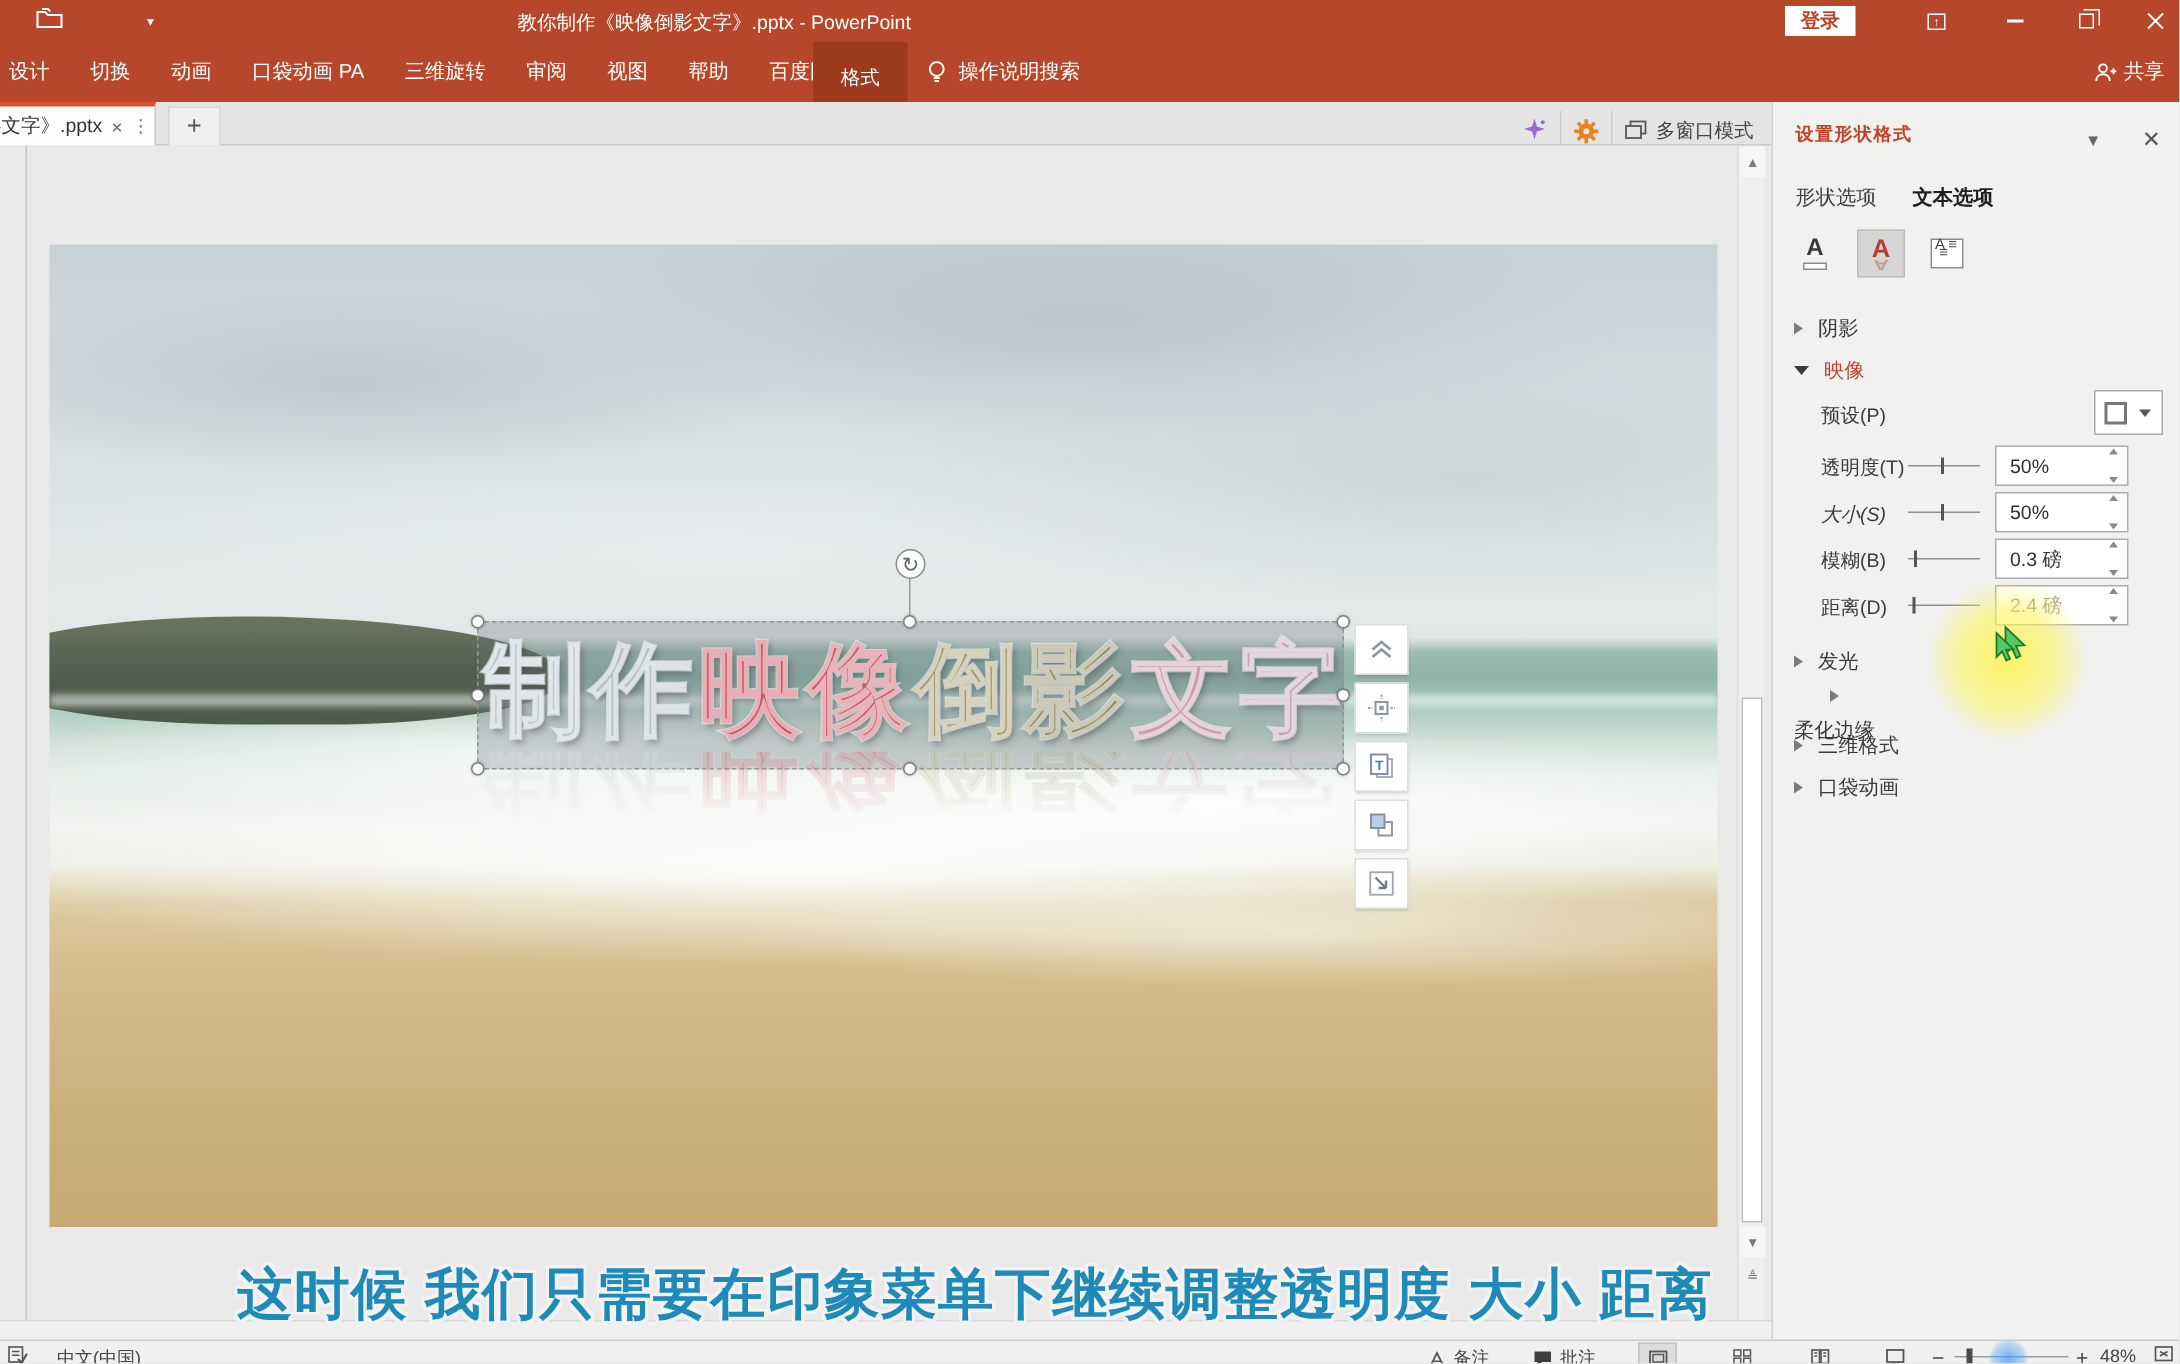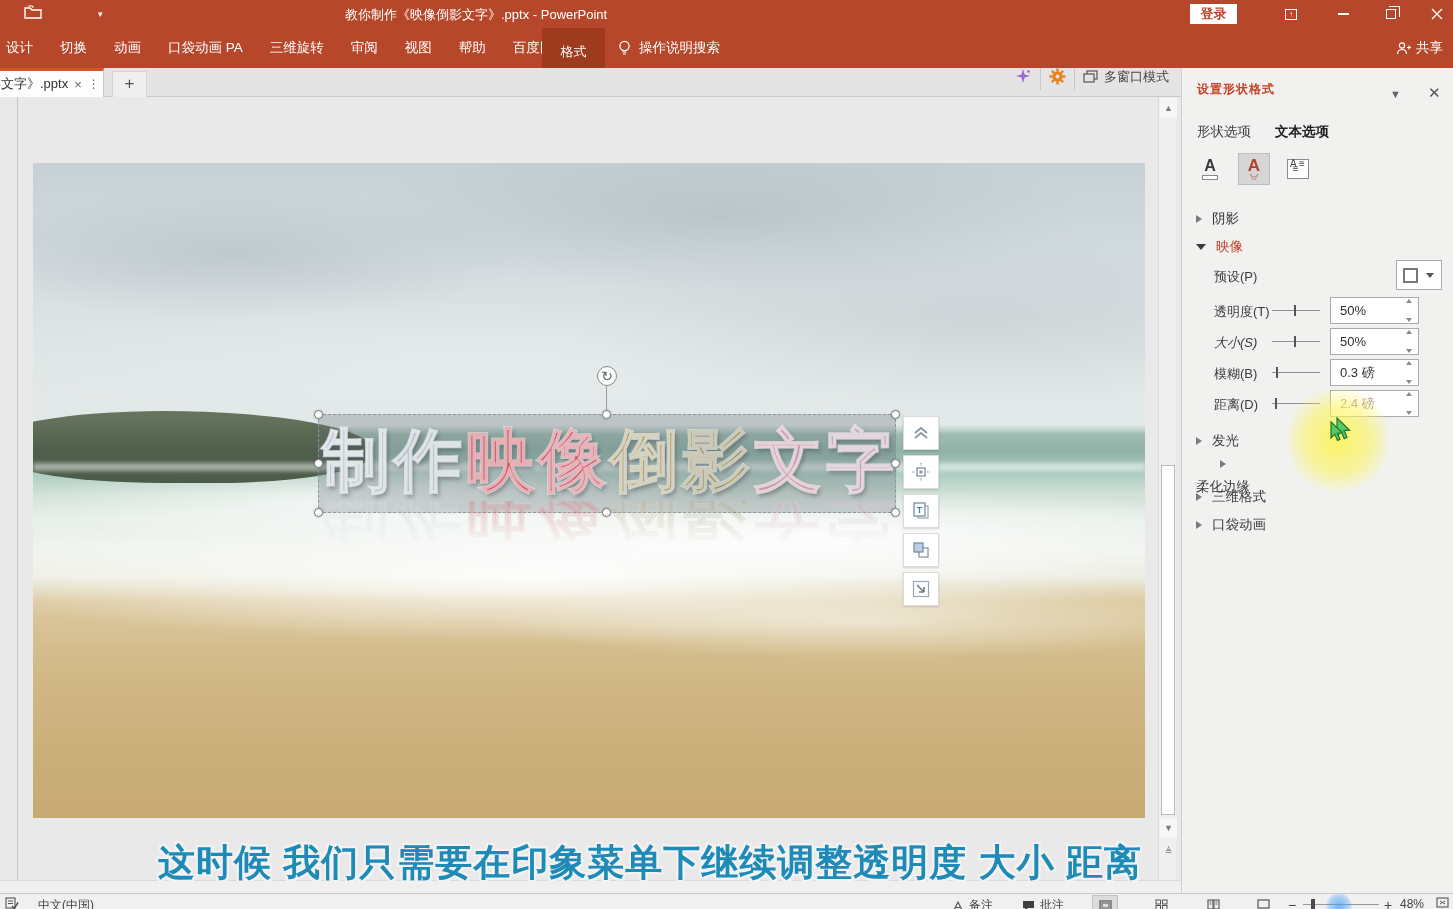--- a/index.html
+++ b/index.html
@@ -29,21 +29,21 @@
   .tellme { position:absolute; left:618px; top:0; height:40px; display:flex; align-items:center; gap:8px; font-size:13.5px; color:#fff; }
   .share { position:absolute; right:10px; top:0; height:40px; display:flex; align-items:center; gap:5px; font-size:13.5px; color:#fff; }
 
   
   .tabbar { position:absolute; left:0; top:68px; width:1181px; height:29px; background:#e4e4e4; border-bottom:1px solid #c9c9c9; z-index:20; }
   .doc-tab { position:absolute; left:0; top:0; width:104px; height:29px; background:#fdfdfd; border-top:3px solid #d75426; border-right:1px solid #c9c9c9; display:flex; align-items:center; overflow:hidden; }
   .doc-tab-label { font-size:13px; color:#333; margin-left:-12px; white-space:nowrap; }
   .doc-tab-close { font-size:13px; color:#666; margin-left:6px; }
   .doc-tab-menu { font-size:12px; color:#666; margin-left:6px; letter-spacing:-1px; }
   .newtab-btn { position:absolute; left:112px; top:3px; width:35px; height:26px; background:#efefef; border:1px solid #d5d5d5; border-bottom:none; color:#555; font-size:17px; text-align:center; line-height:24px; }
-  .tabbar-icons { position:absolute; right:8px; top:0; height:28px; display:flex; align-items:flex-start; }
+  .tabbar-icons { position:absolute; right:8px; top:0; height:28px; display:flex; align-items:flex-end; }
   .tb-sep { width:1px; height:22px; background:#c9c9c9; margin:0 8px; }
   .multiwin { display:flex; align-items:center; gap:6px; font-size:13px; color:#444; padding-right:4px; }
 
   
   .canvas { position:absolute; left:0; top:97px; width:1181px; height:783px; background:#e9e9e9; z-index:1; }
   .left-divider { position:absolute; left:17px; top:0; width:1px; height:783px; background:#c6c6c6; }
 
   .photo { position:absolute; left:33px; top:66px; width:1112px; height:655px; overflow:hidden;
     background:
       radial-gradient(ellipse 420px 90px at 18% 14%, rgba(148,160,170,.30), transparent 70%),

